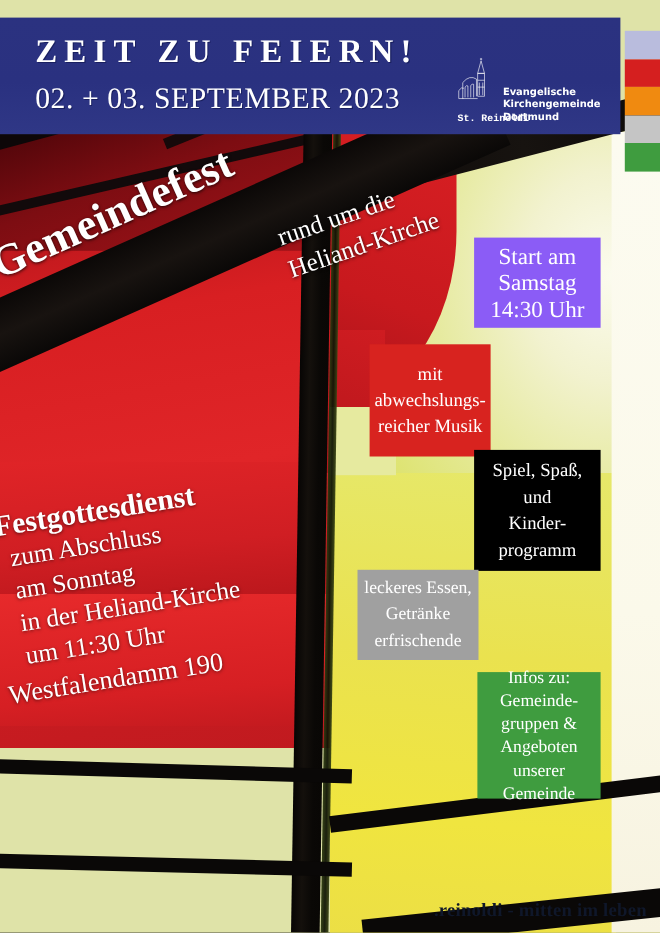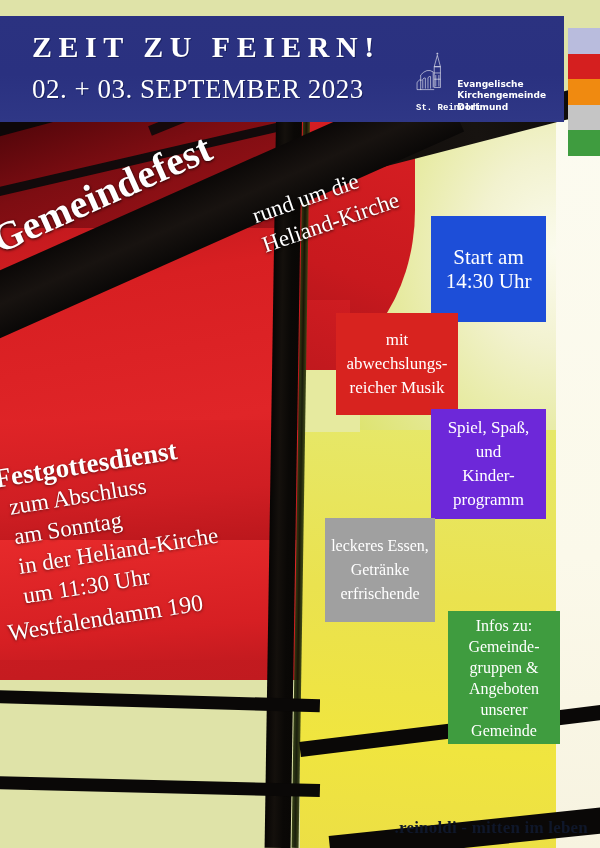--- a/index.html
+++ b/index.html
@@ -193,25 +193,25 @@
     color:#ffffff;font-size:24px;text-shadow:0 1px 3px rgba(0,0,0,.55);
     white-space:nowrap;
   }
 
   
   .box{
     position:absolute;z-index:9;color:#ffffff;text-align:center;
     display:flex;align-items:center;justify-content:center;
     line-height:24px;padding:4px;
   }
-  .box-start   {left:431px;top:216px;width:115px;height:106px;background:#1d4ed8;font-size:21px;}
-  .box-music   {left:336px;top:313px;width:122px;height:102px;background:#d8231f;font-size:17px;}
-  .box-play    {left:431px;top:409px;width:115px;height:110px;background:#6d28d9;font-size:17px;}
-  .box-food    {left:325px;top:518px;width:110px;height:104px;background:#a0a0a0;font-size:16px;}
-  .box-infos   {left:448px;top:611px;width:112px;height:133px;background:#3f9c3f;font-size:16px;line-height:21px;}
+  .box-start   {left:431px;top:216px;width:115px;height:82px;background:#8b5cf6;font-size:21px;}
+  .box-music   {left:336px;top:313px;width:110px;height:102px;background:#d8231f;font-size:17px;}
+  .box-play    {left:431px;top:409px;width:115px;height:110px;background:#000000;font-size:17px;}
+  .box-food    {left:325px;top:518px;width:110px;height:82px;background:#a0a0a0;font-size:16px;}
+  .box-infos   {left:434px;top:611px;width:112px;height:115px;background:#3f9c3f;font-size:16px;line-height:21px;}
 
   
   .footer{
     position:absolute;right:12px;bottom:10px;z-index:10;
     color:#0f172a;font-size:17px;font-weight:bold;letter-spacing:.2px;
   }
 </style>
 </head>
 <body>
 
@@ -305,20 +305,21 @@
       <div>am Sonntag</div>
       <div>in der Heliand-Kirche</div>
       <div>um 11:30 Uhr</div>
     </div>
   </div>
   <div class="service-addr">Westfalendamm 190</div>
 
   <div class="box box-start">
     <div>
       <div>Start am</div>
+      <div>Samstag</div>
       <div>14:30 Uhr</div>
     </div>
   </div>
 
   <div class="box box-music">
     <div>
       <div>mit</div>
       <div>abwechslungs-</div>
       <div>reicher Musik</div>
     </div>

